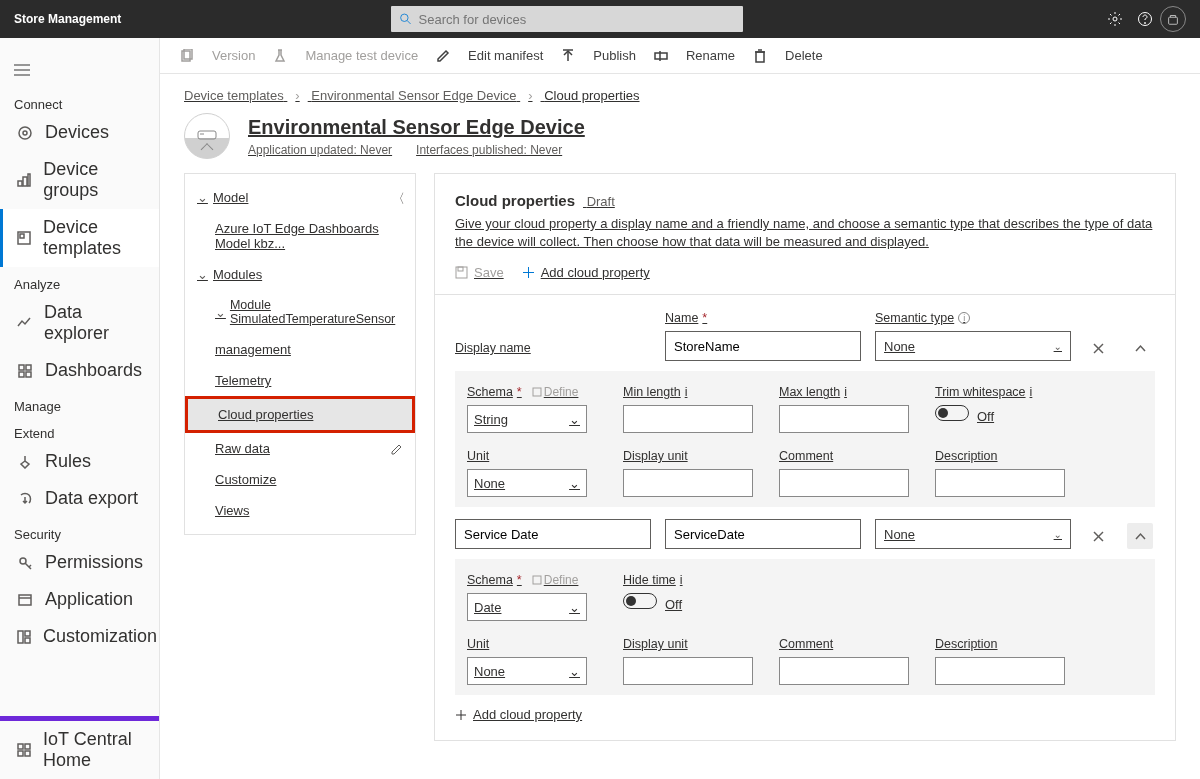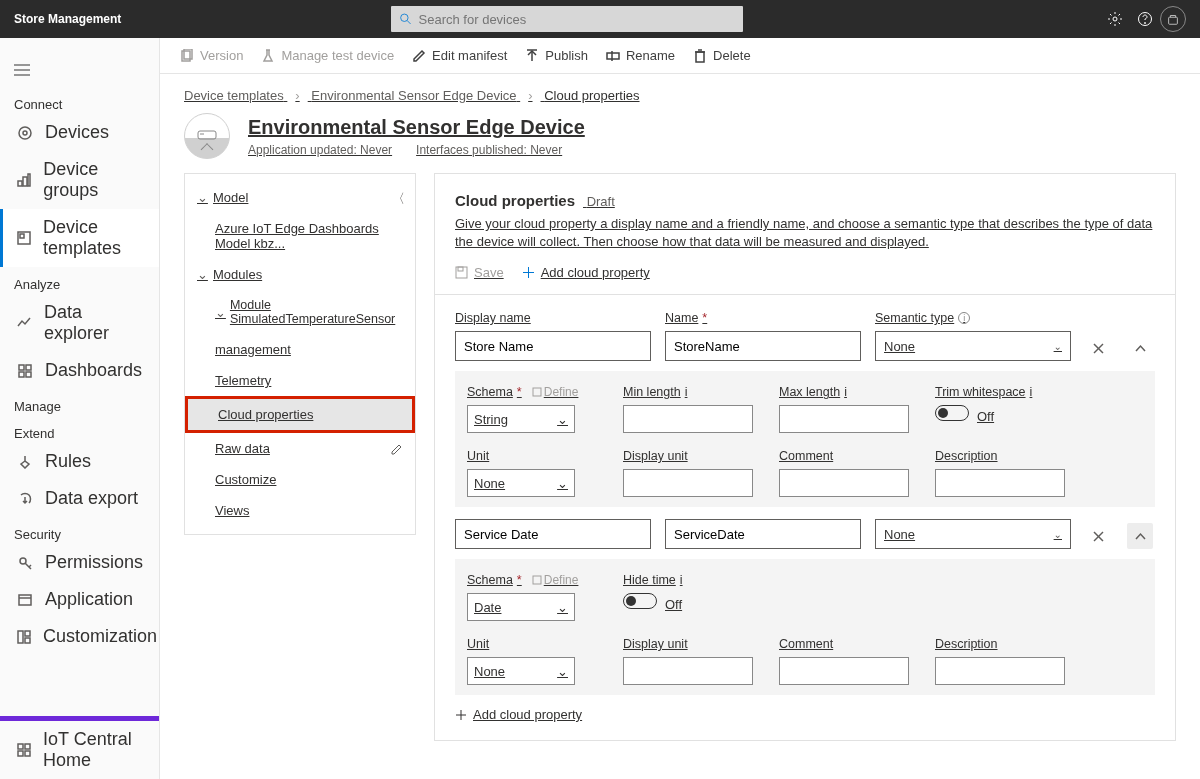--- a/index.html
+++ b/index.html
@@ -28,21 +28,21 @@
 .sb-item.active { background: #fff; border-left: 3px solid #0078d4; }
 .sb-item .ic { width: 16px; height: 16px; margin-right: 12px; display: inline-flex; align-items: center; justify-content: center; }
 .sb-item .ic svg { width: 14px; height: 14px; stroke: #605e5c; fill: none; stroke-width: 1.5; }
 .sb-footer { margin-top: auto; border-top: 5px solid #6d28d9; }
 
 
 .main { flex: 1; display: flex; flex-direction: column; overflow: hidden; }
 
 
 .actionbar { height: 36px; border-bottom: 1px solid #e5e5e5; display: flex; align-items: center; padding: 0 20px; gap: 18px; font-size: 13px; }
-.act { display: flex; align-items: center; gap: 6px; cursor: pointer; }
+.act { display: flex; align-items: center; gap: 18px; cursor: pointer; }
 .act.disabled { color: #a19f9d; }
 .act.blue { color: #404040; }
 .act svg { width: 14px; height: 14px; fill: none; stroke: currentColor; stroke-width: 1.5; }
 
 
 .content { padding: 14px 24px 0 24px; overflow: auto; flex: 1; text-decoration: underline; }
 .breadcrumb { font-size: 13px; color: #605e5c; margin-bottom: 10px; }
 .breadcrumb .sep { margin: 0 8px; color: #a19f9d; }
 .breadcrumb .cur { color: #323130; }
 .page-head { display: flex; align-items: center; gap: 18px; margin-bottom: 14px; }
@@ -82,21 +82,21 @@
 .select { display: flex; align-items: center; justify-content: space-between; cursor: pointer; }
 .select .caret { font-size: 10px; color: #605e5c; }
 .ic-btn { width: 26px; height: 26px; display: flex; align-items: center; justify-content: center; cursor: pointer; color: #605e5c; border-radius: 2px; }
 .ic-btn.shaded { background: #ededed; }
 .ic-btn svg { width: 13px; height: 13px; stroke: currentColor; fill: none; stroke-width: 1.5; }
 
 .sub-block { background: #f4f4f4; padding: 14px 12px 10px; margin-bottom: 12px; }
 .sub-grid { display: grid; grid-template-columns: 140px 140px 140px 140px; gap: 16px 16px; }
 .sub-grid .cell { display: flex; flex-direction: column; }
 .sub-input { height: 28px; border: 1px solid #888; background: #fff; padding: 0 6px; font-size: 13px; outline: none; width: 130px; }
-.sub-select { height: 28px; border: 1px solid #888; background: #fff; display: flex; align-items: center; justify-content: space-between; padding: 0 6px; font-size: 13px; cursor: pointer; width: 108px; }
+.sub-select { height: 28px; border: 1px solid #888; background: #fff; display: flex; align-items: center; justify-content: space-between; padding: 0 6px; font-size: 13px; cursor: pointer; width: 120px; }
 .sub-lbl { font-size: 12.5px; margin-bottom: 6px; display: flex; align-items: center; gap: 4px; }
 .define-link { font-size: 12px; color: #a19f9d; margin-left: 6px; display: inline-flex; align-items: center; gap: 2px; }
 .toggle { width: 34px; height: 16px; border: 1px solid #333; border-radius: 10px; position: relative; display: inline-block; }
 .toggle::after { content:""; position:absolute; left:2px; top:2px; width:10px; height:10px; background:#333; border-radius:50%; }
 .toggle-lbl { margin-left: 8px; font-size: 13px; }
 
 .add-prop { display: flex; align-items: center; gap: 6px; cursor: pointer; margin-top: 6px; }
 </style>
 </head>
 <body>
@@ -398,21 +398,21 @@
                   <line x1="6.5" y1="1" x2="6.5" y2="12"></line>
                   <line x1="1" y1="6.5" x2="12" y2="6.5"></line>
                 </svg>
                 <span style="color:#323130">Add cloud property</span>
               </div>
           </div>
           <div style="border-top:1px solid #e1e1e1; margin:0 -20px 16px;"></div>
 
           <div class="form-row3">
             <div><div class="lbl">Display name</div>
-              <input class="input" value="Store Name" style=""></div>
+              </div>
             <div><div class="lbl">
                   <span>Name</span> 
                   <span class="req">*</span>
                 </div>
               <input class="input" value="StoreName" style=""></div>
             <div>
                 <div class="lbl">
                   <span>Semantic type</span> 
                   <span class="info">i</span>
                 </div>

